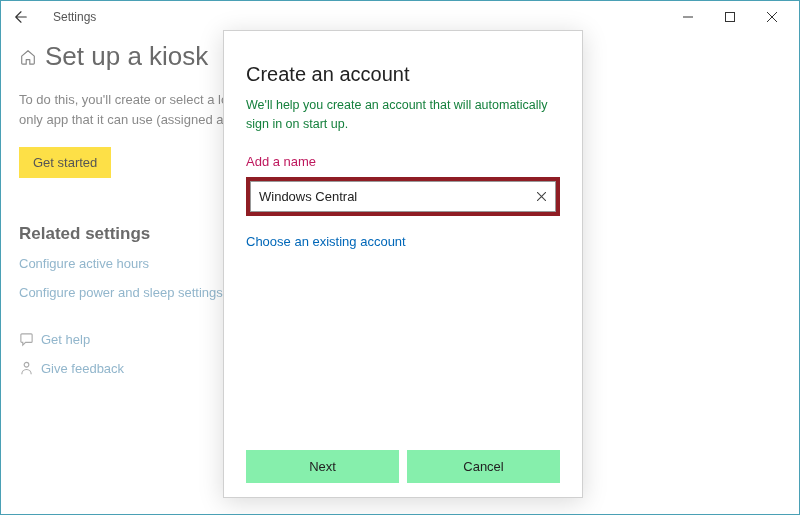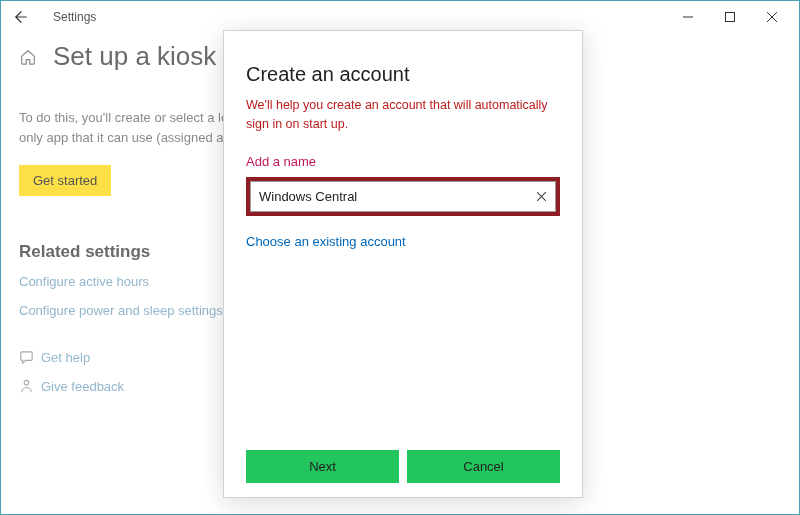--- a/index.html
+++ b/index.html
@@ -43,22 +43,22 @@
     color: #333;
   }
   
   .page {
     padding: 8px 18px 0 18px;
     color: #777;
   }
   .page-heading {
     display: flex;
     align-items: center;
-    gap: 16px;
-    margin-bottom: 36px;
+    gap: 8px;
+    margin-bottom: 18px;
   }
   .home-icon { color: #888; }
   .page-heading h1 {
     font-size: 26px;
     font-weight: 400;
     color: #6a6a6a;
     margin: 0;
   }
   .desc {
     font-size: 13px;
@@ -107,21 +107,21 @@
     flex-direction: column;
   }
   .dialog h2 {
     margin: 0 0 10px 0;
     font-size: 20px;
     font-weight: 400;
     color: #222;
   }
   .dialog .sub {
     font-size: 12.5px;
-    color: #b91c1c;
+    color: #15803d;
     line-height: 1.5;
     margin-bottom: 20px;
   }
   .field-label {
     font-size: 13px;
     color: #be185d;
     margin-bottom: 8px;
   }
   .input-wrap {
     border: 4px solid #8f1d24;
@@ -154,21 +154,21 @@
     color: #0067b8;
     font-size: 13px;
   }
   .dialog-buttons {
     margin-top: auto;
     display: flex;
     gap: 8px;
   }
   .dialog-buttons button {
     flex: 1;
-    background: #22c55e;
+    background: #86efac;
     border: none;
     padding: 9px 0;
     font-size: 13px;
     color: #222;
   }
   svg { display: block; }
 </style>
 </head>
 <body>
 

